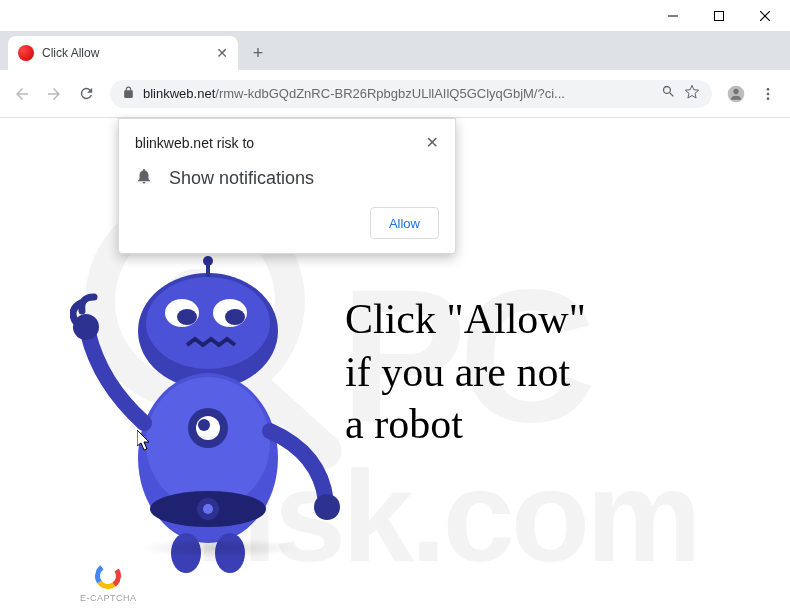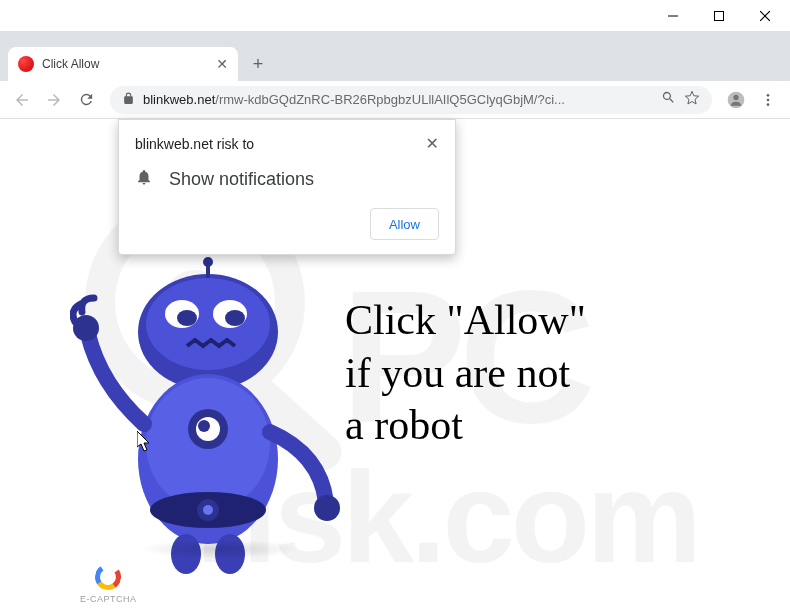--- a/index.html
+++ b/index.html
@@ -1,25 +1,25 @@
 <!DOCTYPE html>
 <html><head>
 <meta charset="utf-8">
 <style>
 *{margin:0;padding:0;box-sizing:border-box;font-family:"Segoe UI",Arial,sans-serif}
 body{width:790px;height:613px;background:#fff;position:relative;overflow:hidden}
 .titlebar{height:32px;background:#fff;display:flex;justify-content:flex-end;align-items:center;padding:0 2px;border-bottom:1px solid #e0e0e0}
 .win-btn{width:46px;height:30px;display:flex;align-items:center;justify-content:center;color:#000}
-.tabbar{height:49px;background:#dee1e6;display:flex;align-items:flex-end;padding-left:8px}
+.tabbar{height:38px;background:#dee1e6;display:flex;align-items:flex-end;padding-left:8px}
 .tab{background:#fff;height:34px;width:230px;border-radius:8px 8px 0 0;display:flex;align-items:center;padding:0 10px;gap:8px;position:relative}
 .favicon{width:16px;height:16px;border-radius:50%;background:radial-gradient(circle at 30% 30%,#ff4444,#cc0000)}
 .tab-title{font-size:12px;color:#3c4043;flex:1}
 .tab-close{color:#5f6368;font-size:14px}
 .new-tab{width:28px;height:28px;display:flex;align-items:center;justify-content:center;color:#5f6368;font-size:18px;margin-left:6px;margin-bottom:3px}
-.toolbar{height:38px;background:#fff;display:flex;align-items:center;padding:0 8px;gap:4px;border-bottom:1px solid #e0e0e0}
+.toolbar{height:48px;background:#fff;display:flex;align-items:center;padding:0 8px;gap:4px;border-bottom:1px solid #e0e0e0}
 .nav-btn{width:28px;height:28px;display:flex;align-items:center;justify-content:center;color:#5f6368;border-radius:50%}
 .nav-dis{color:#bababa}
 .urlbar{flex:1;height:28px;background:#f1f3f4;border-radius:14px;display:flex;align-items:center;padding:0 12px;gap:8px;margin:0 6px}
 .lock{color:#5f6368;font-size:12px}
 .url-text{font-size:13px;color:#202124;flex:1;white-space:nowrap;overflow:hidden}
 .url-host{color:#202124}
 .url-path{color:#6a6a6a}
 .content{position:relative;height:505px;background:#fff}
 .watermark{position:absolute;inset:0;display:flex;align-items:center;justify-content:center;pointer-events:none}
 .watermark svg{opacity:.09}

